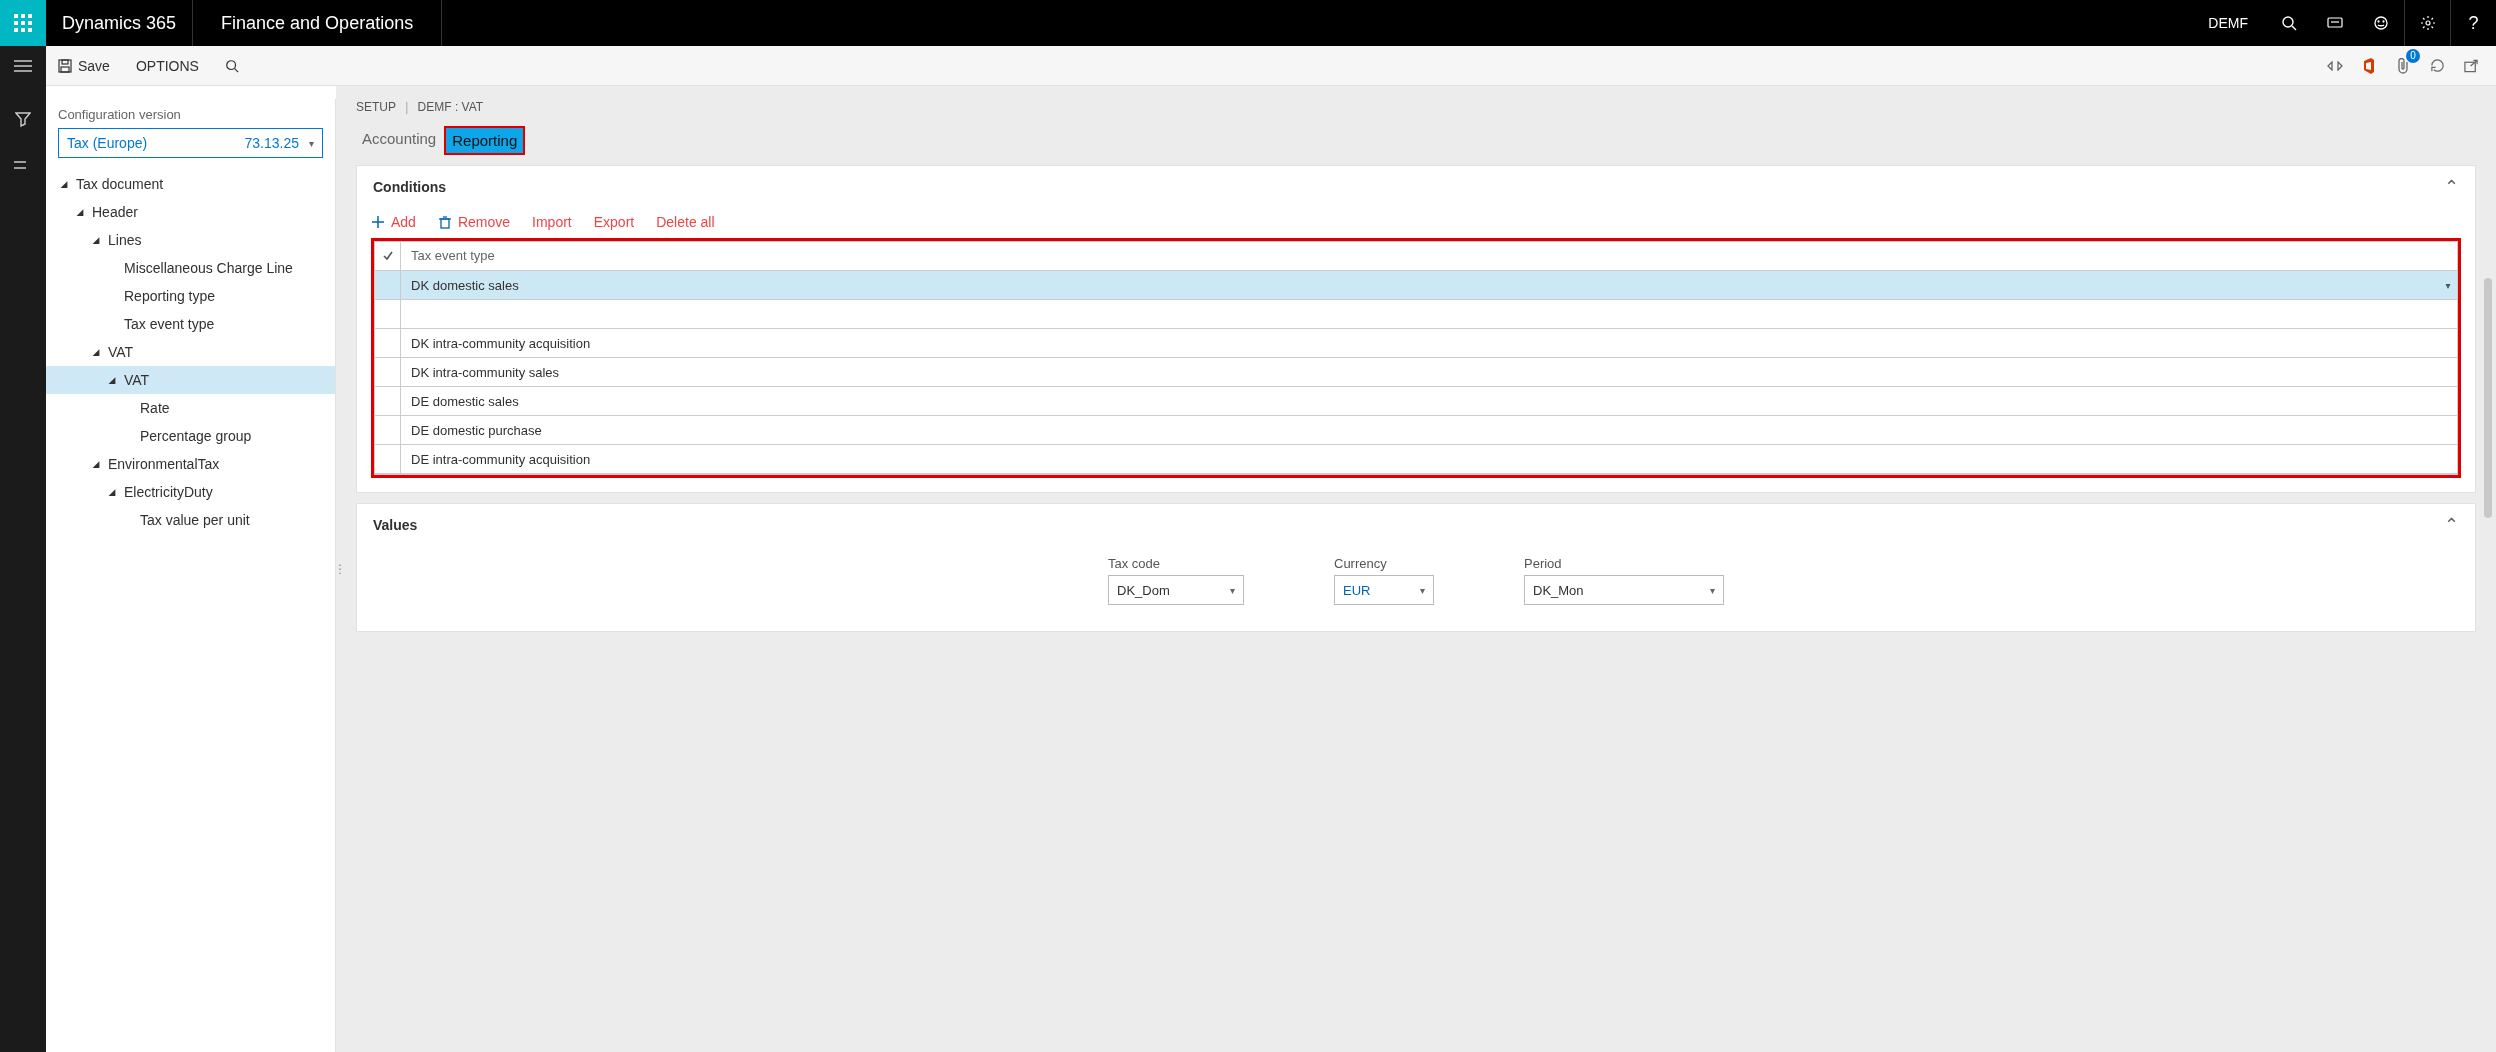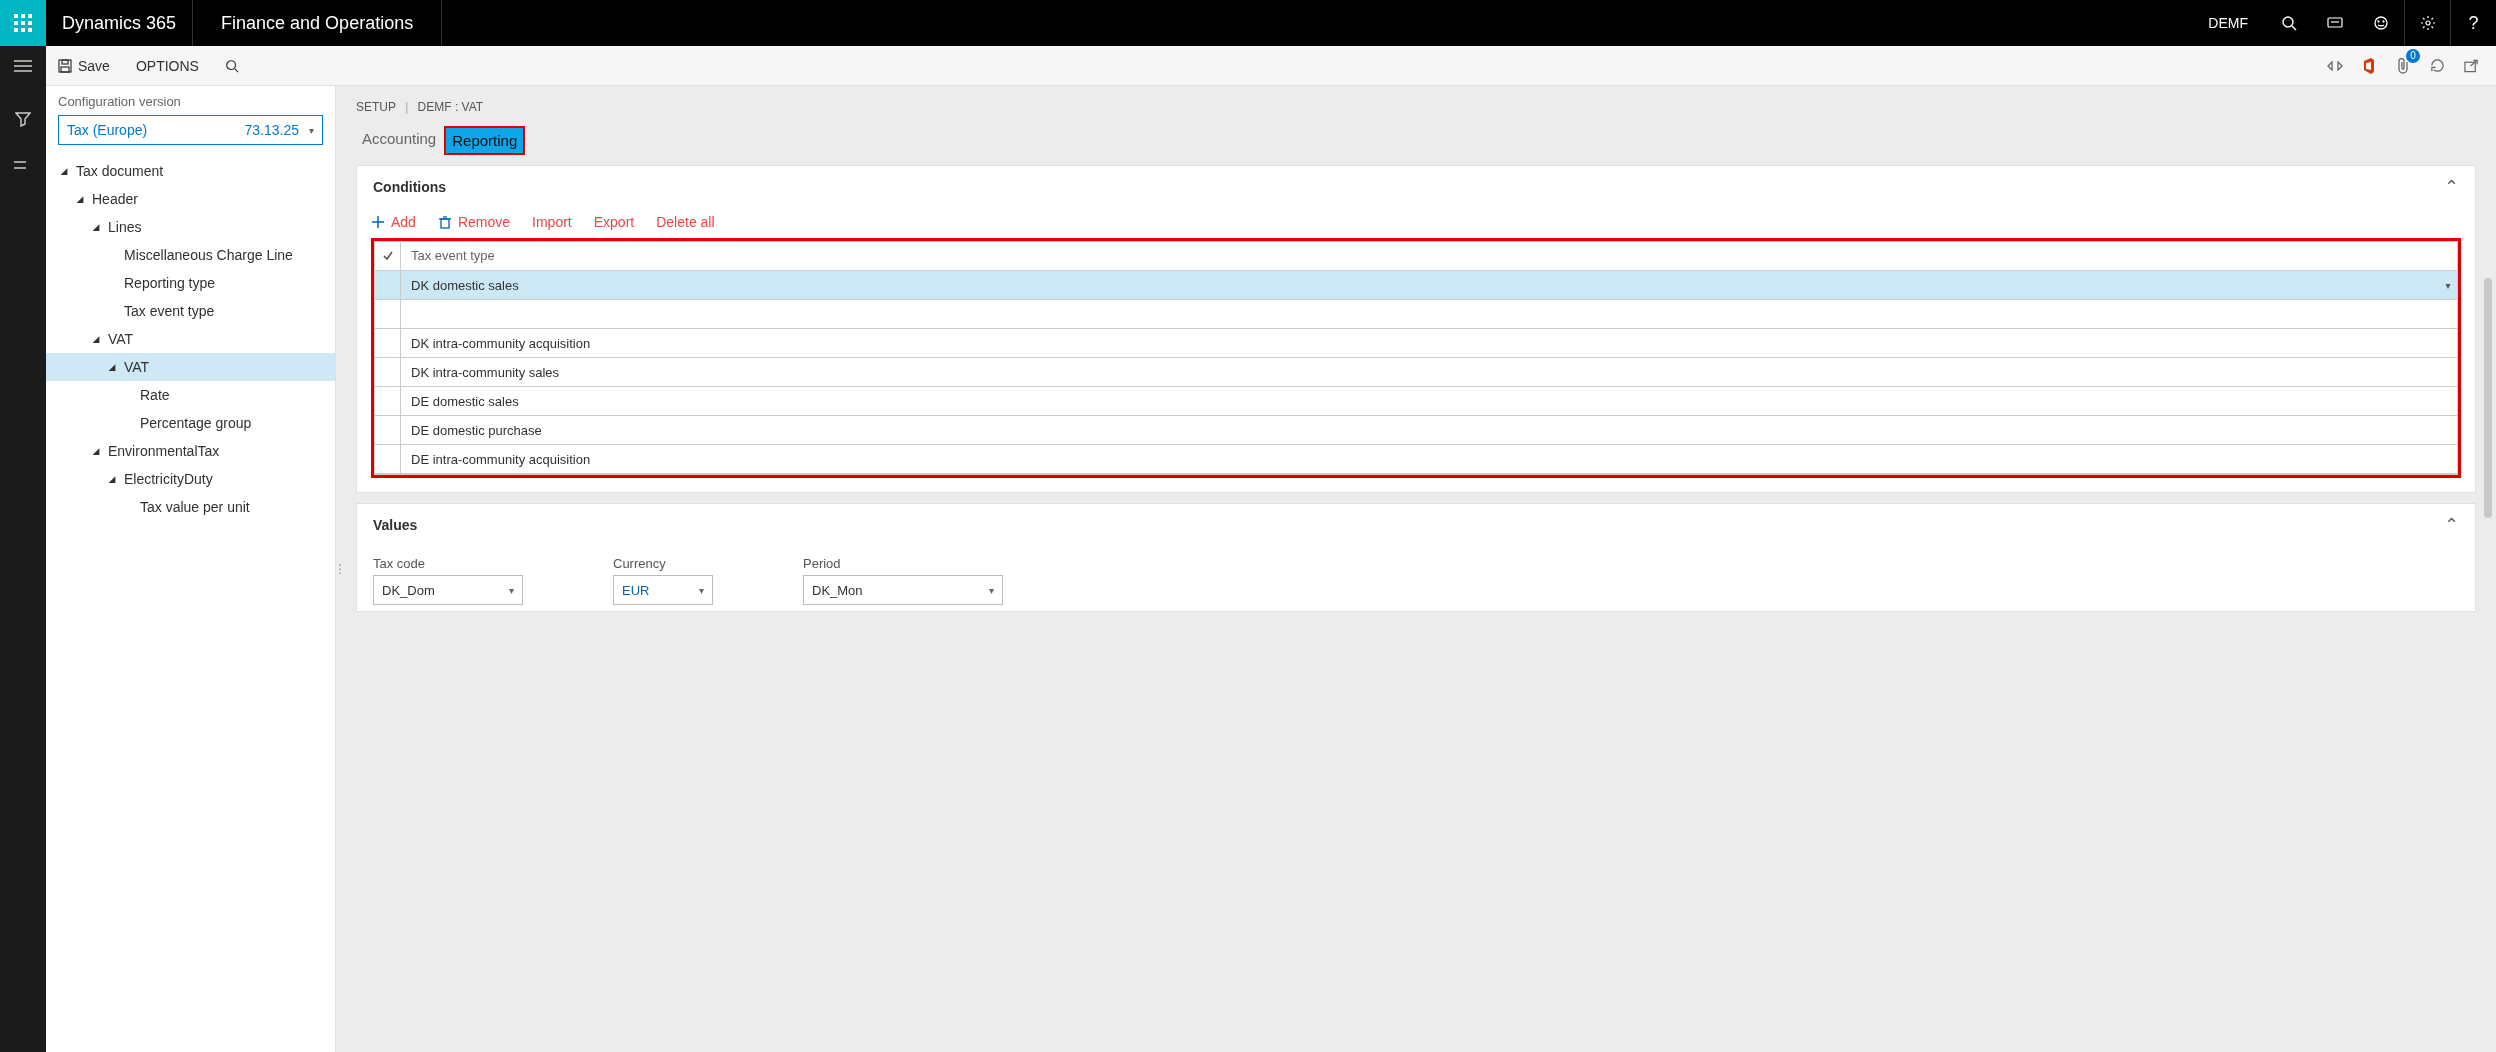--- a/index.html
+++ b/index.html
@@ -27,21 +27,21 @@
   .badge { position:absolute; top:-2px; right:-2px; width:14px; height:14px; border-radius:50%; background:#0078d4; color:#fff; font-size:10px; display:flex; align-items:center; justify-content:center; }
 
   
   .leftrail { position:fixed; left:0; top:46px; width:46px; bottom:0; background:#1b1b1b; }
   .rail-btn { width:46px; height:46px; display:flex; align-items:center; justify-content:center; color:#ccc; cursor:pointer; }
   .rail-btn:first-child { height:40px; }
   .rail-spacer { height: 10px; }
 
   
   .workspace { position:absolute; left:46px; top:86px; right:0; bottom:0; display:flex; background:#fff; }
-  .sidepanel { width:290px; border-right:1px solid #e1e1e1; display:flex; flex-direction:column; overflow:visible; }
+  .sidepanel { width:290px; border-right:1px solid #e1e1e1; display:flex; flex-direction:column; overflow:visible;margin-top:13px; }
   .side-header { padding:8px 12px 6px; font-size:13px; color:#666; }
   .config-select { margin:0 12px 10px; height:30px; border:1px solid #0078d4; display:flex; align-items:center; justify-content:space-between; padding:0 8px; color:#0078d4; cursor:pointer; }
 
   .tree { padding:2px 0 10px; }
   .tree-node { display:flex; align-items:center; height:28px; cursor:pointer; padding-right:8px; }
   .tree-label { white-space:nowrap; }
   .tgl { width:16px; text-align:center; color:#323130; font-size:10px; margin-right:4px; }
   .tree-node.selected { background:#cfe8f6; }
   .ind0 { padding-left: 10px; }
   .ind1 { padding-left: 26px; }
@@ -73,24 +73,24 @@
   .grid-header { display:flex; background:#fff; border-top:1px solid #ccc; border-bottom:1px solid #ccc; }
   .gh-check { width:26px; border-right:1px solid #ccc; display:flex; align-items:center; justify-content:center; height:28px; }
   .gh-col { flex:1; padding:6px 10px; font-size:13px; color:#666; }
   .grid-row { display:flex; border-bottom:1px solid #ccc; height:29px; align-items:center; }
   .gr-check { width:26px; border-right:1px solid #ccc; display:flex; align-items:center; justify-content:center; height:100%; }
   .gr-cell { flex:1; padding:0 10px; font-size:13px; }
   .grid-row.selected { background:#cde8f5; }
   .row-dd { width:18px; display:flex; align-items:center; justify-content:center; color:#555; font-size:10px; }
   .grid-row:not(.selected) .row-dd { visibility:hidden; }
 
-  .values-body { display:flex; gap:90px; padding:10px 16px 6px; }
+  .values-body { display:flex; gap:90px; padding:10px 16px 26px;justify-content:center; }
   .field { display:flex; flex-direction:column; gap:4px; }
   .field-label { font-size:13px; color:#555; }
-  .field-input { height:30px; width:150px; border:1px solid #bbb; display:flex; align-items:center; justify-content:space-between; padding:0 8px; font-size:13px; cursor:pointer; }
+  .field-input { height:30px; width:136px; border:1px solid #bbb; display:flex; align-items:center; justify-content:space-between; padding:0 8px; font-size:13px; cursor:pointer; }
   .field-input.wide { width:200px; }
   .field-input.link { color:#0065b3; }
   .dd-caret { font-size:10px; color:#666; }
 
   .splitter-handle { position:absolute; left:0; top:0; bottom:0; width:8px; display:flex; align-items:center; justify-content:center; cursor:col-resize; }
   .splitter-handle span { color:#888; font-size:12px; line-height:4px; }
 
   .scrollbar { position:absolute; right:4px; top:192px; width:8px; height:240px; background:#c8c8c8; border-radius:4px; }
 
 </style>

